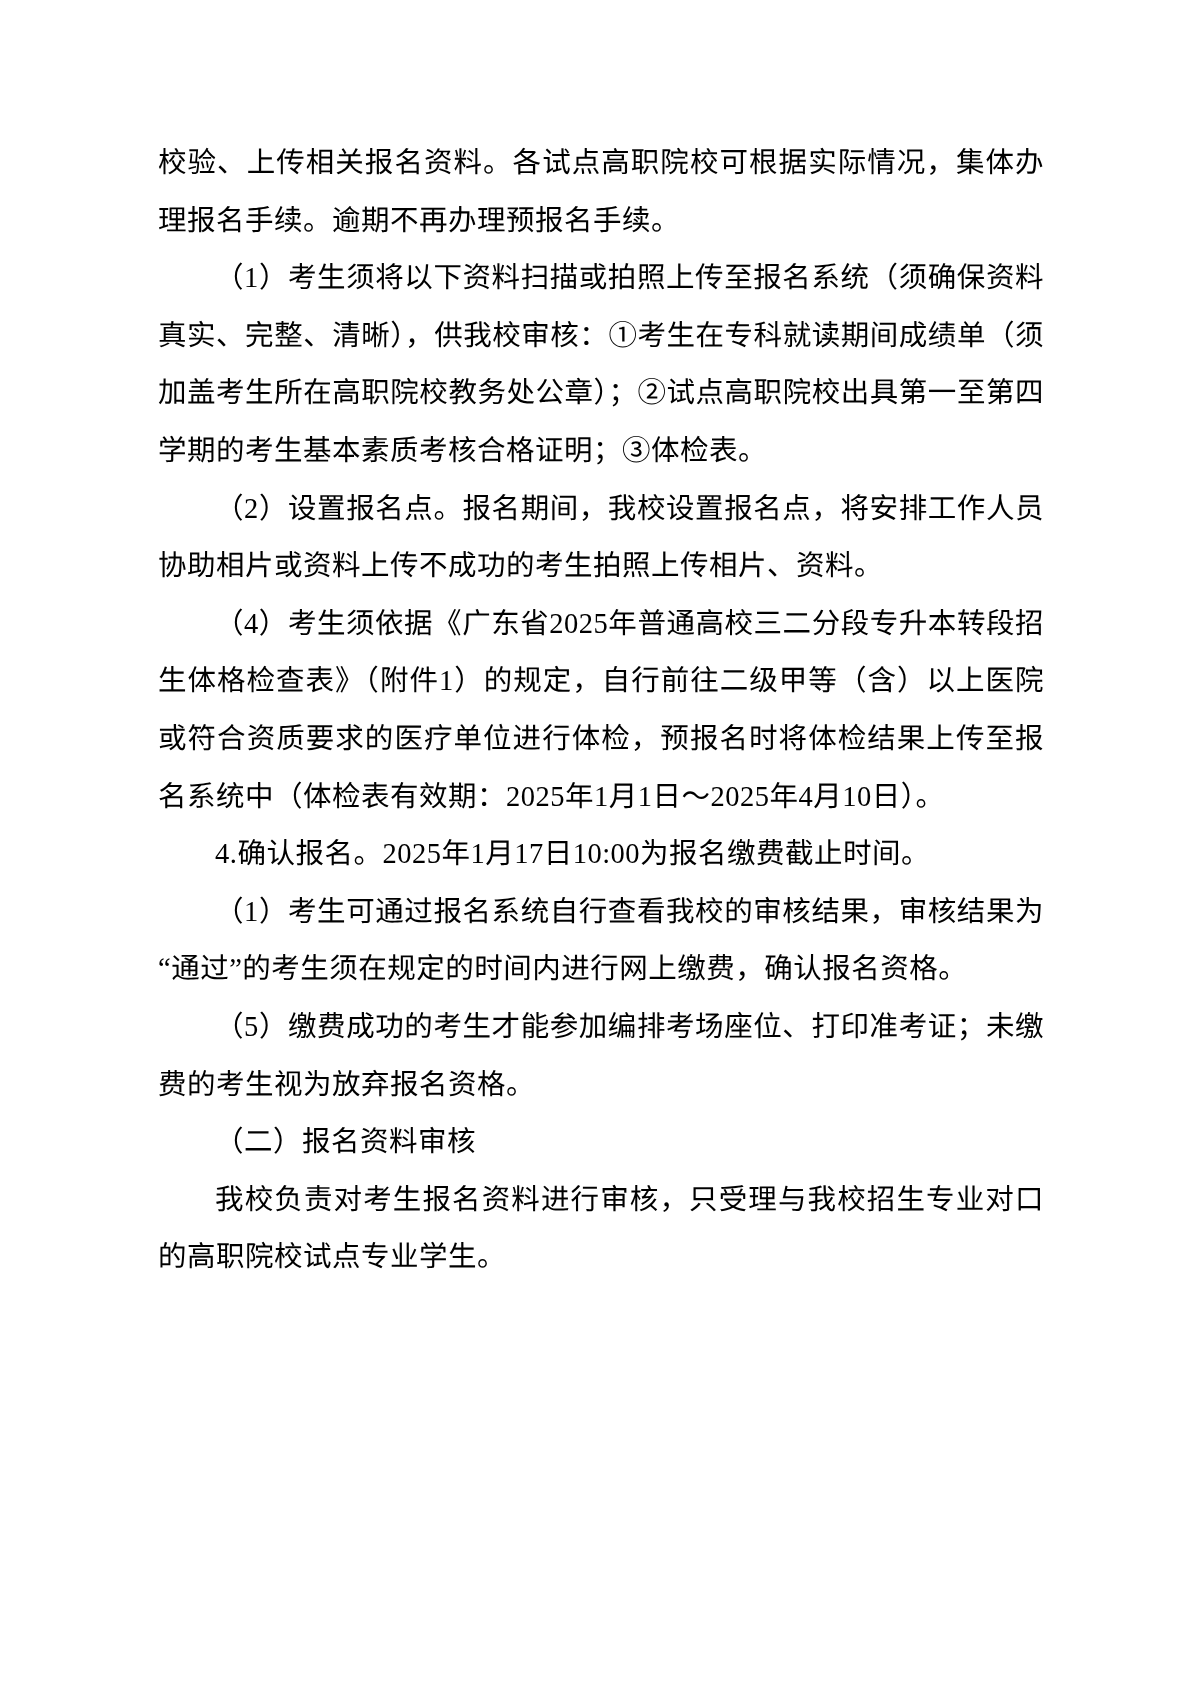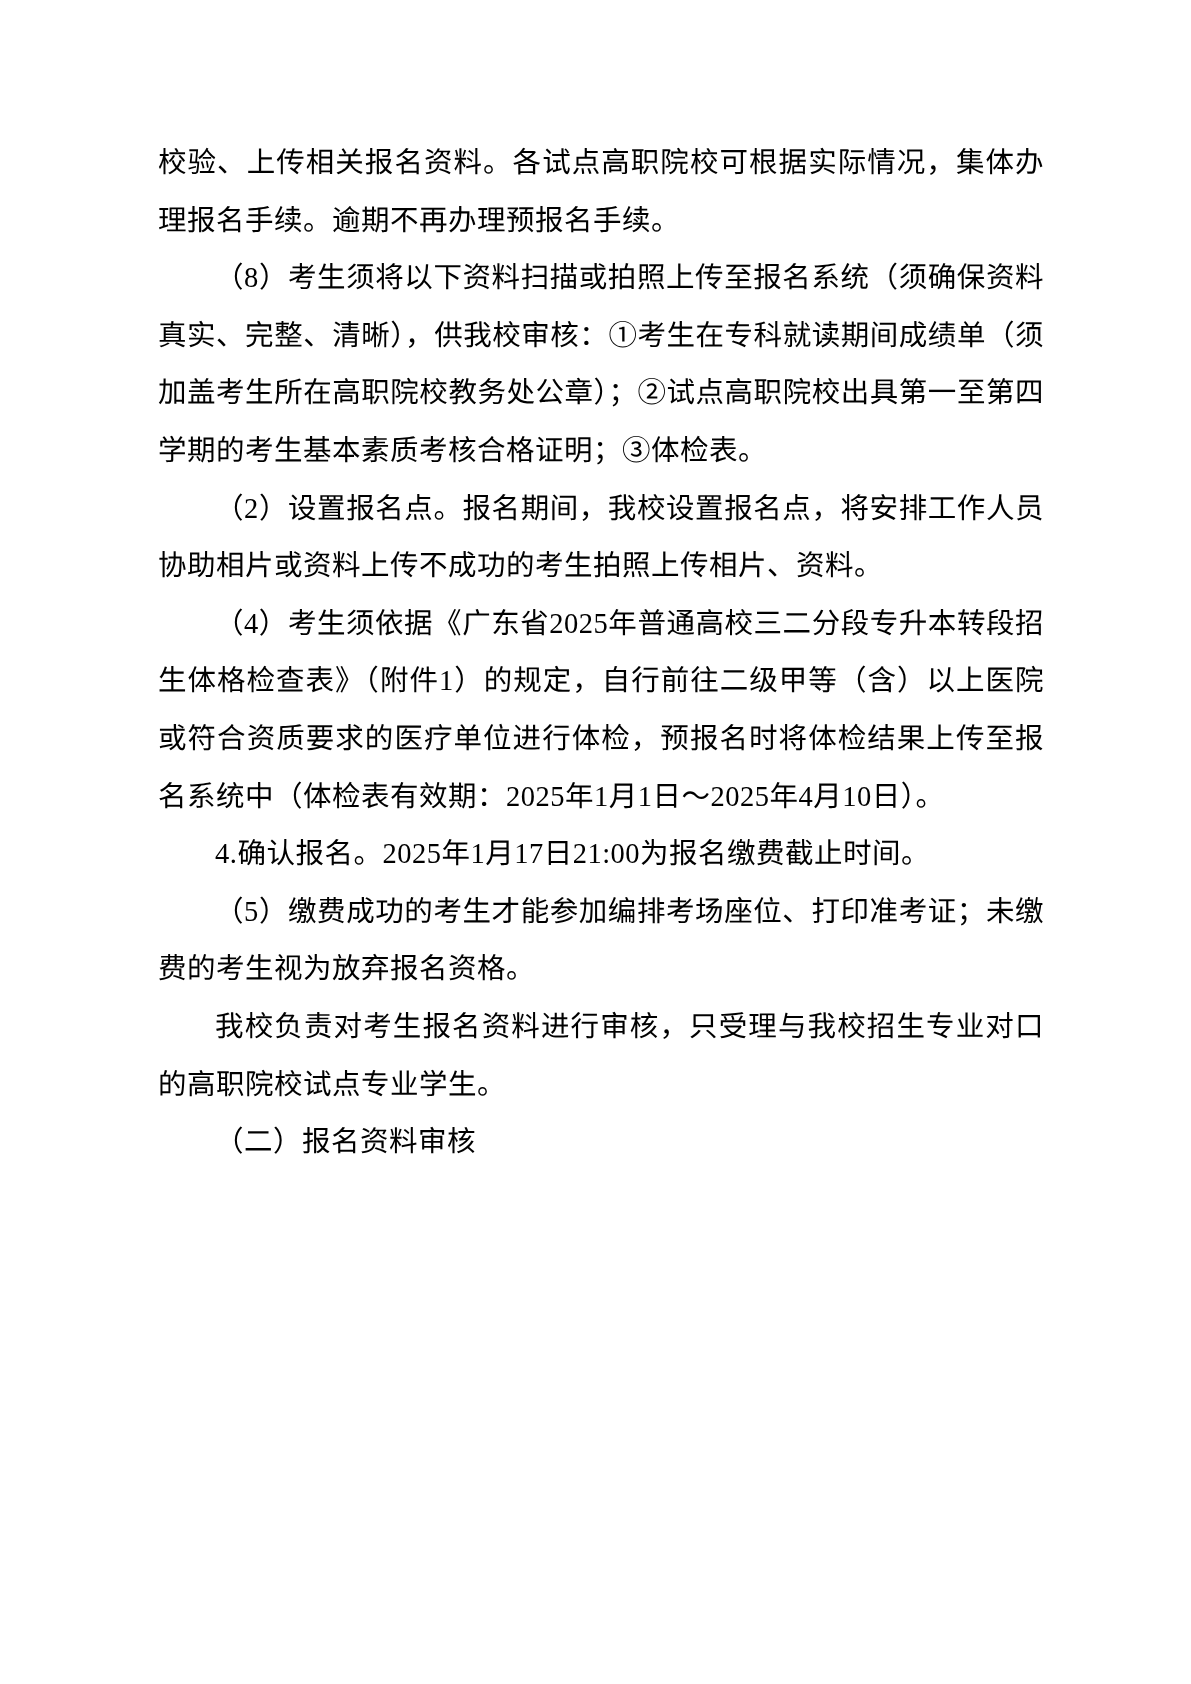--- a/index.html
+++ b/index.html
@@ -43,30 +43,31 @@
   }
 </style>
 </head>
 <body>
 
 <div class="page">
   <div class="doc-body">
 
     <p class="para"><span class="run">校验、上传相关报名资料。各试点高职院校可根据实际情况，集体办理报名手续。逾期不再办理预报名手续。</span></p>
 
-    <p class="para indent"><span class="run">（8）考生须将以下资料</span><span class="run bold">扫描或拍照</span><span class="run">上传至报名系统（须确保资料真实、完整、清晰），供我校审核：①考生在专科就读期间成绩单（须加盖考生所在高职院校教务处公章）；②试点高职院校出具第一至第四学期的考生基本素质考核合格证明；③体检表。</span></p>
+    <p class="para indent"><span class="run">（1）考生须将以下资料</span><span class="run bold">扫描或拍照</span><span class="run">上传至报名系统（须确保资料真实、完整、清晰），供我校审核：①考生在专科就读期间成绩单（须加盖考生所在高职院校教务处公章）；②试点高职院校出具第一至第四学期的考生基本素质考核合格证明；③体检表。</span></p>
 
     <p class="para indent"><span class="run">（2）设置报名点。报名期间，我校设置报名点，将安排工作人员协助相片或资料上传不成功的考生拍照上传相片、资料。</span></p>
 
 
     <p class="para indent"><span class="run">（4）考生须依据《广东省2025年普通高校三二分段专升本转段招生体格检查表》（附件1）的规定，自行前往二级甲等（含）以上医院或符合资质要求的医疗单位进行体检，预报名时将体检结果上传至报名系统中（体检表有效期：2025年1月1日～2025年4月10日）。</span></p>
 
-    <p class="para indent"><span class="run bold">4.确认报名。</span><span class="run">2025年1月17日21:00为报名缴费截止时间。</span></p>
+    <p class="para indent"><span class="run bold">4.确认报名。</span><span class="run">2025年1月17日10:00为报名缴费截止时间。</span></p>
 
+    <p class="para indent"><span class="run">（1）考生可通过报名系统自行查看我校的审核结果，审核结果为“通过”的考生须在规定的时间内进行网上缴费，确认报名资格。</span></p>
 
     <p class="para indent"><span class="run">（5）缴费成功的考生才能参加编排考场座位、打印准考证；未缴费的考生视为放弃报名资格。</span></p>
 
+    <p class="para indent"><span class="run">（二）报名资料审核</span></p>
+
     <p class="para indent"><span class="run">我校负责对考生报名资料进行审核，只受理与我校招生专业对口的高职院校试点专业学生。</span></p>
-
-    <p class="para indent"><span class="run">（二）报名资料审核</span></p>
 
   </div>
 </div>
 
 </body></html>

